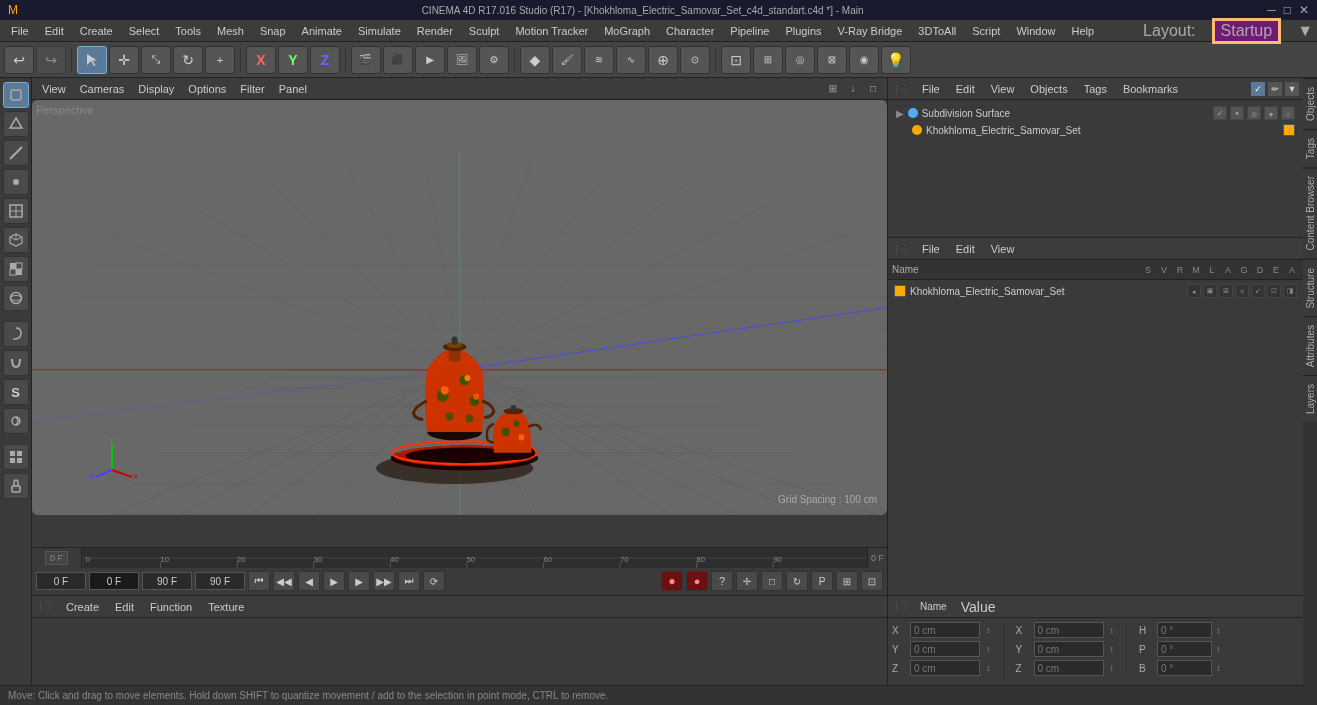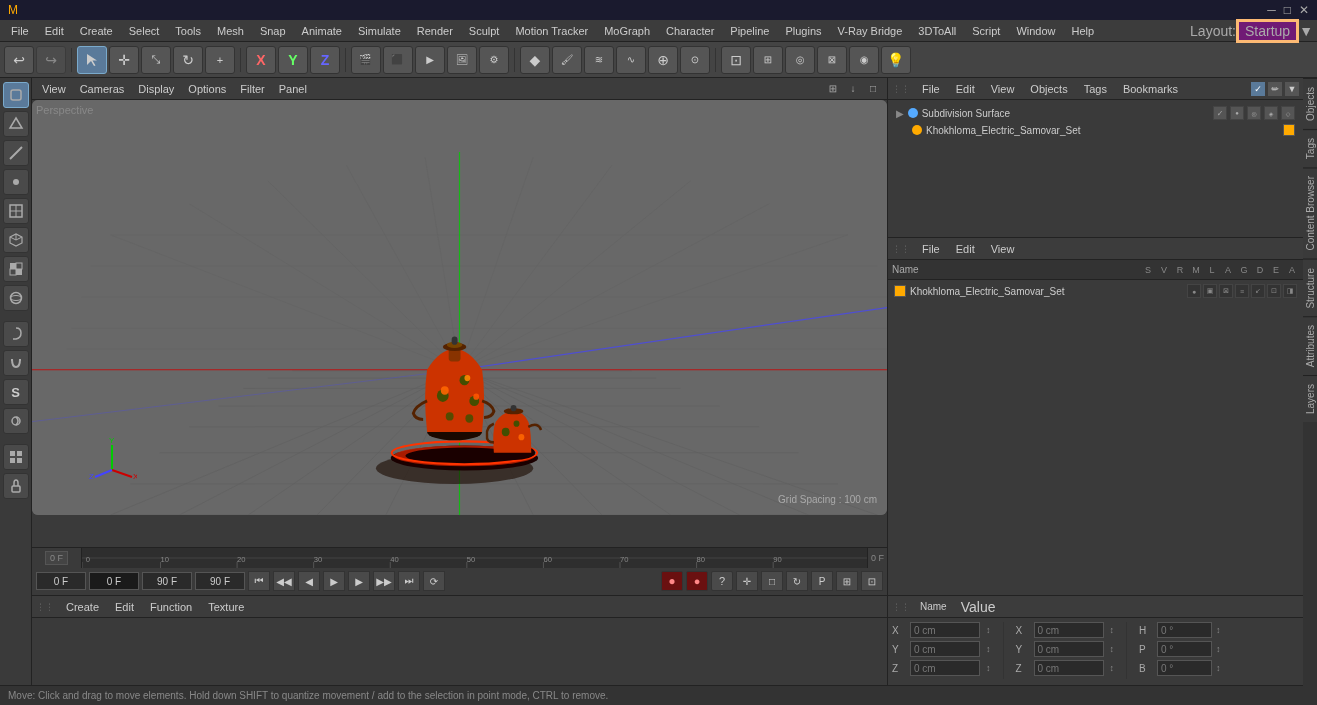--- a/index.html
+++ b/index.html
@@ -538,20 +538,21 @@
       color: #ccc;
       font-size: 11px;
       border-radius: 2px;
     }
   </style>
 </head>
 <body>
 
 <div id="title-bar">
   <span style="font-size:12px; color:#fa0;">M</span>
+  <span style="font-size:10px;">CINEMA 4D R17.016 Studio (R17) - [Khokhloma_Electric_Samovar_Set_c4d_standart.c4d *] - Main</span>
   <div class="win-controls">
     <span>─</span>
     <span>□</span>
     <span>✕</span>
   </div>
 </div>
 
 <div id="menu-bar">
   <div class="menu-item">File</div>
   <div class="menu-item">Edit</div>
@@ -567,21 +568,21 @@
   <div class="menu-item">Motion Tracker</div>
   <div class="menu-item">MoGraph</div>
   <div class="menu-item">Character</div>
   <div class="menu-item">Pipeline</div>
   <div class="menu-item">Plugins</div>
   <div class="menu-item">V-Ray Bridge</div>
   <div class="menu-item">3DToAll</div>
   <div class="menu-item">Script</div>
   <div class="menu-item">Window</div>
   <div class="menu-item">Help</div>
-  <div style="margin-left:auto; display:flex; align-items:center; gap:0; color:#aaa; font-size:14px;text-align:right;">
+  <div style="margin-left:auto; display:flex; align-items:center; gap:16px; color:#aaa; font-size:16px;text-align:right;">
     <span>Layout:</span>
     <span style="background:#701a75; padding:1px 6px; border:3px solid #fdba74; cursor:pointer;">Startup</span>
     <span style="cursor:pointer;">▼</span>
   </div>
 </div>
 
 <div id="main-toolbar">
 
   <div class="toolbar-btn">↩</div>
   <div class="toolbar-btn" style="opacity:0.5;">↪</div>

